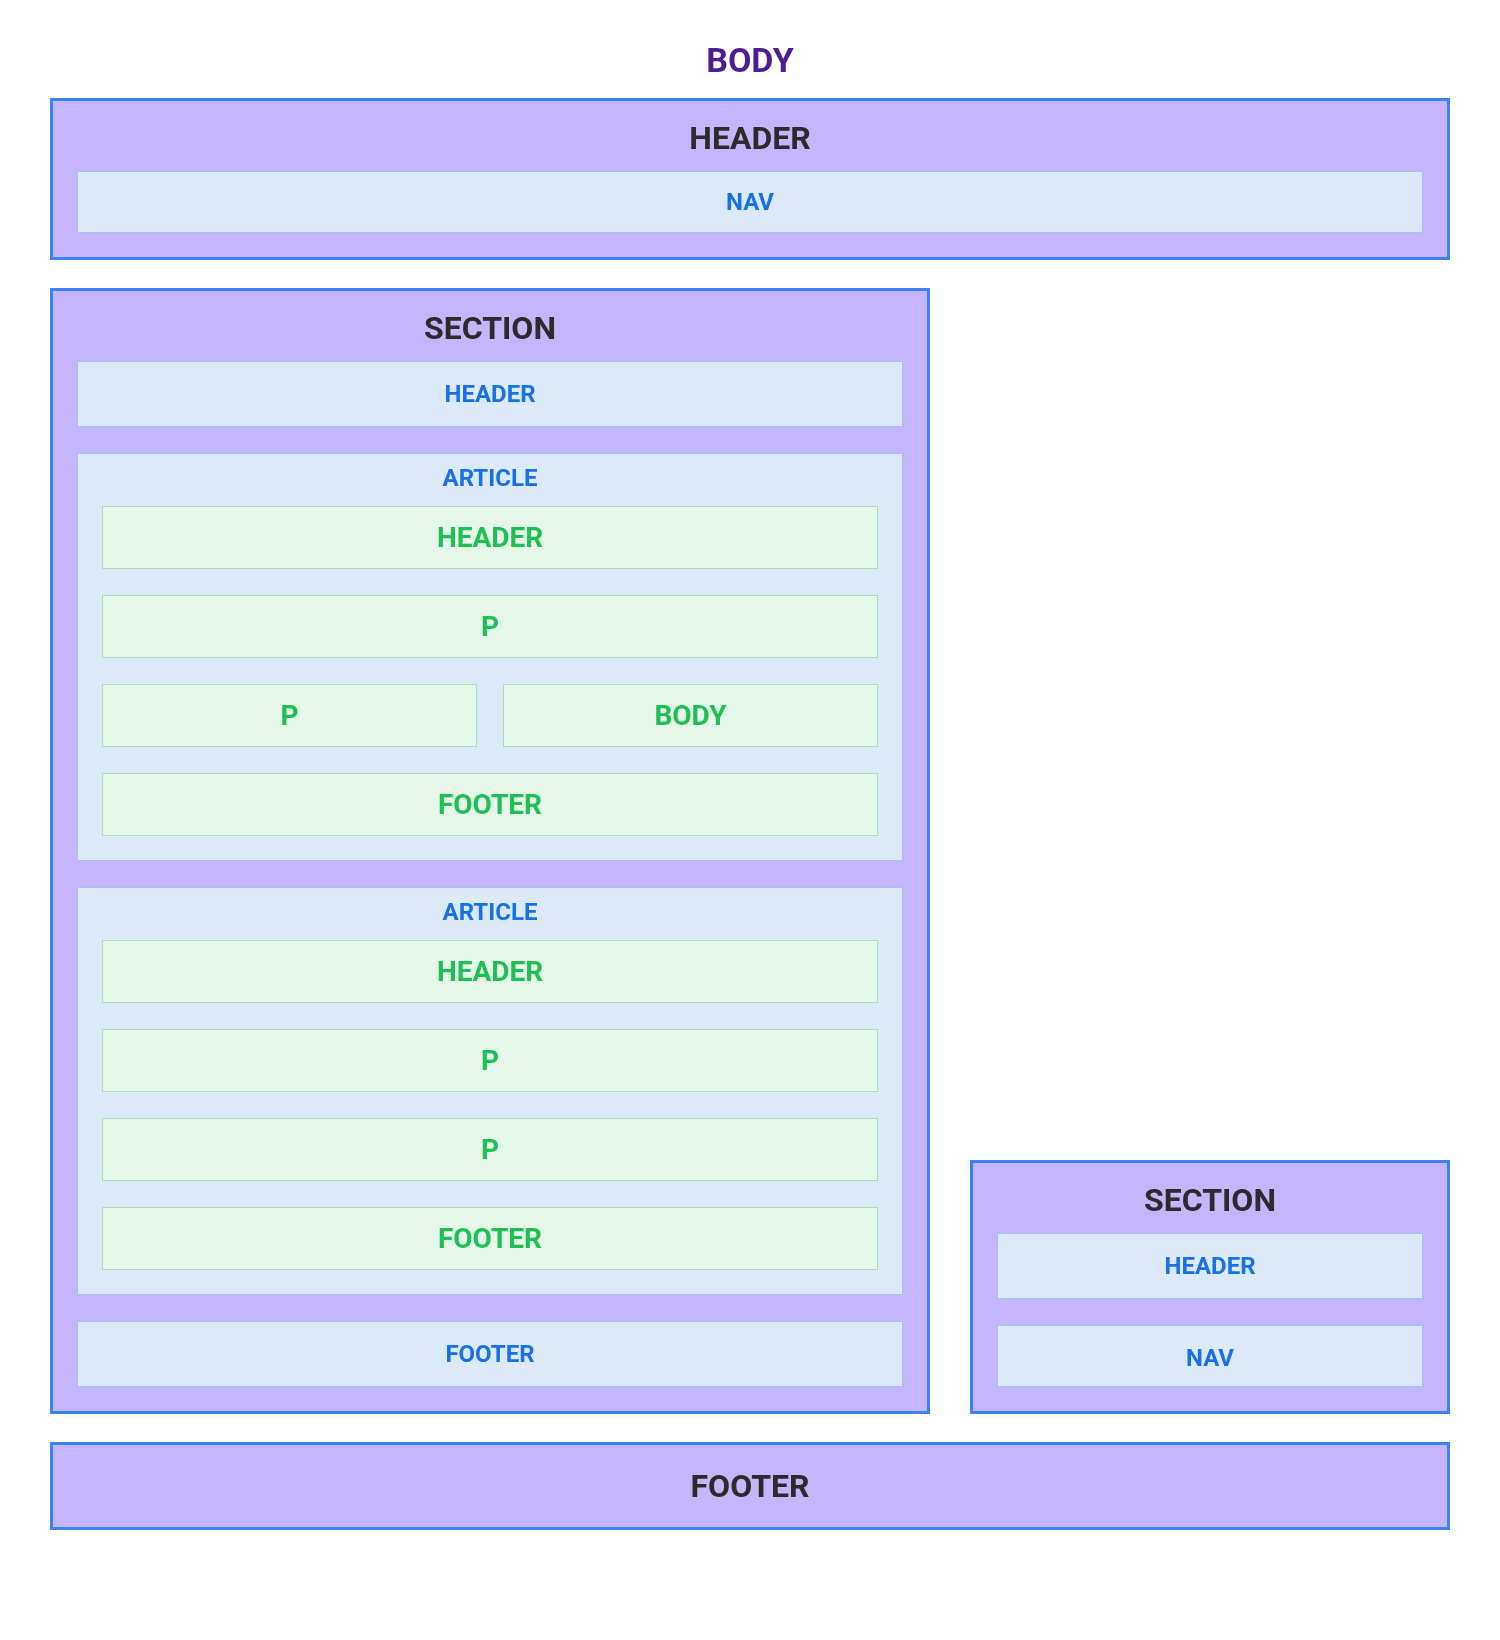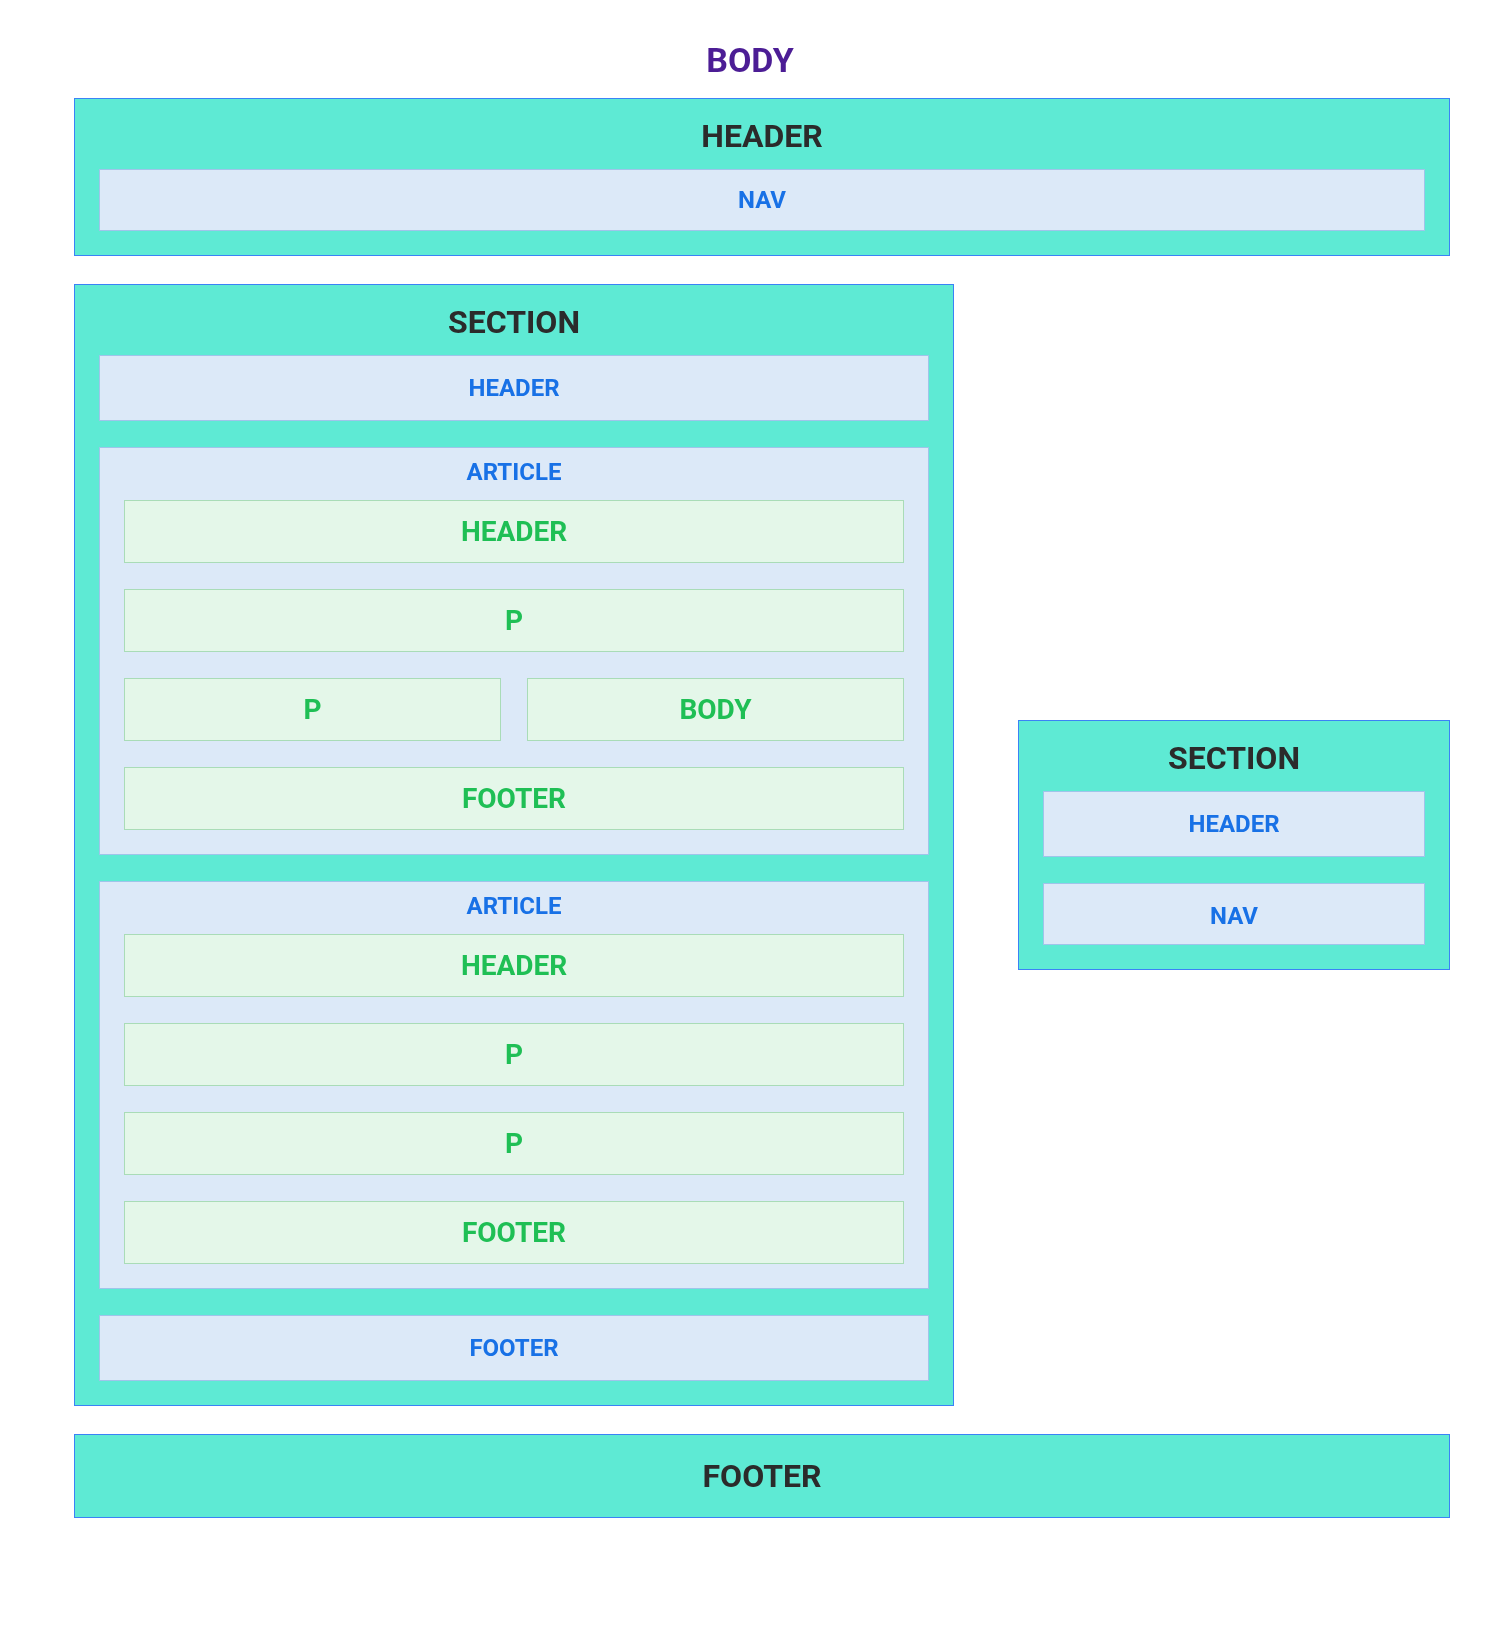--- a/index.html
+++ b/index.html
@@ -10,24 +10,23 @@
   }
   .body-label {
     text-align: center;
     font-size: 34px;
     font-weight: 700;
     color: #4c1d95;
     margin-bottom: 18px;
   }
   
   .l1 {
-    border: 1px solid #3b82f6;
-    background: #5eead4;
+    border: 3px solid #3b82f6;
+    background: #c4b5fd;
     padding: 18px 24px 24px 24px;
-    margin-left: 24px;
   }
   .l1-title {
     text-align: center;
     font-size: 32px;
     font-weight: 700;
     color: #2b2b2b;
     margin-bottom: 14px;
   }
   
   .l2 {
@@ -56,21 +55,21 @@
 
   
   .top-header {
     margin-bottom: 28px;
   }
 
   
   .middle-row {
     display: flex;
     gap: 40px;
-    align-items: center;
+    align-items: flex-end;
     margin-bottom: 28px;
   }
   .section-left {
     flex: 0 0 880px;
     display: flex;
     flex-direction: column;
   }
   .section-right {
     flex: 1;
     display: flex;

